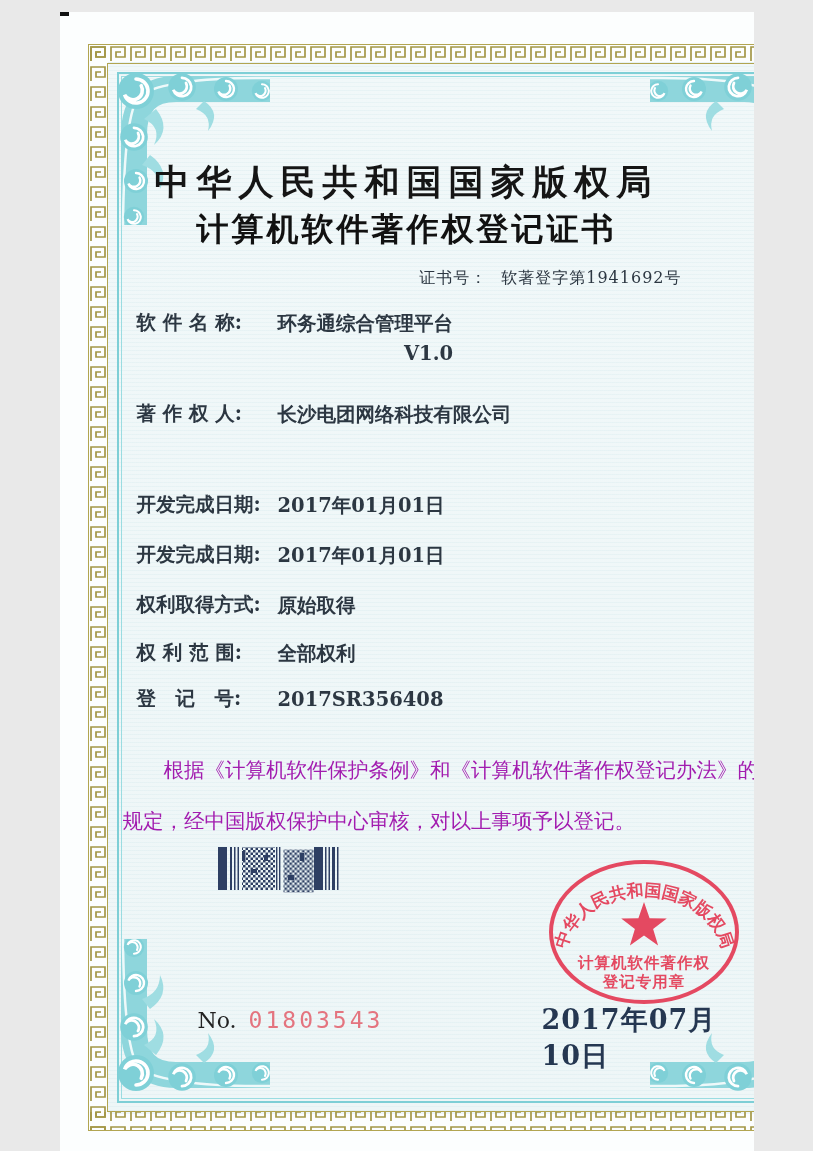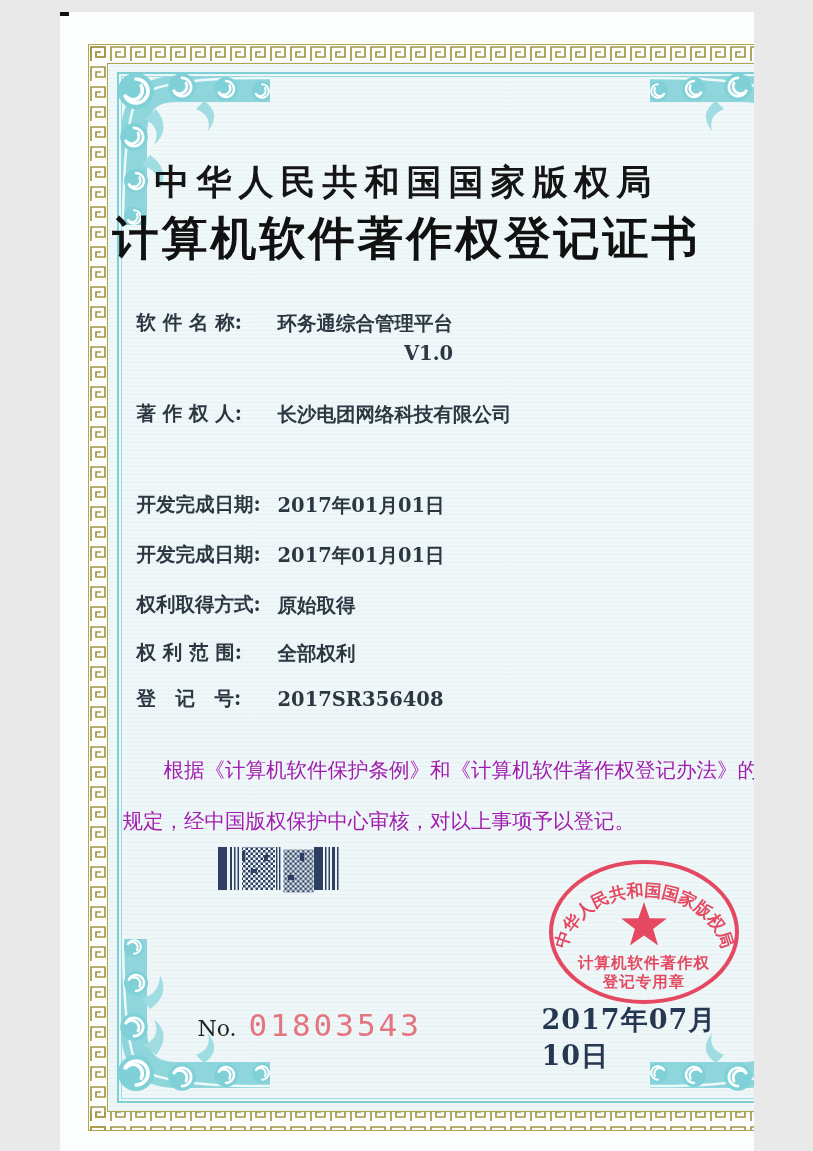--- a/index.html
+++ b/index.html
@@ -34,21 +34,21 @@
   .c-bl{left:50px;top:927px;transform:scaleY(-1);}
   .c-br{left:590px;top:927px;transform:scale(-1,-1);}
   
   .authority{
     left:0;top:147px;width:100%;text-align:center;
     font-family:"DejaVu Sans","Liberation Sans",sans-serif;
     font-size:35px;font-weight:700;letter-spacing:7px;color:#151515;
   }
   .main-title{
     left:0;top:196px;width:100%;text-align:center;
-    font-size:46px;font-weight:700;letter-spacing:3px;color:#111;
+    font-size:32px;font-weight:700;letter-spacing:3px;color:#111;
   }
   .cert-no{
     right:72px;top:256px;font-size:16px;color:#2c3742;letter-spacing:1px;
   }
   .cert-no .lbl{margin-right:14px;}
   .field-row{left:77px;display:flex;align-items:flex-start;
     font-size:19.5px;color:#2c3742;font-weight:600;gap:8px;}
   .flabel{width:133px;flex:0 0 133px;}
   .fvalue{white-space:pre-line;line-height:30px;text-align:right;}
   .statement{
@@ -58,21 +58,21 @@
   .statement .l1{text-indent:2em;}
   .barcode{left:158px;top:833px;}
   .seal{left:484px;top:842px;opacity:0.92;}
   .seal-date{
     left:482px;top:990px;font-size:27px;font-weight:700;color:#253751;
     letter-spacing:1px;z-index:5;
   }
   .serial{left:138px;top:995px;font-size:22px;color:#222;}
   .serial .num{
     font-family:"DejaVu Sans Mono","Liberation Mono",monospace;
-    color:#e4747f;letter-spacing:3px;margin-left:12px;font-size:31px;
+    color:#e4747f;letter-spacing:3px;margin-left:12px;font-size:23px;
   }
   
   .scan-right{left:806px;top:20px;width:3px;height:1131px;background:#1a1a1a;}
   .scan-bottom{left:6px;top:1144px;width:802px;height:3px;background:#1a1a1a;}
   .scan-mark{left:0;top:0;width:9px;height:4px;background:#111;}
 </style>
 </head>
 <body>
 
 <div class="page">
@@ -126,20 +126,23 @@
   <svg class="corner c-bl" viewBox="0 0 160 160">
       <use href="#orn"></use>
     </svg>
   <svg class="corner c-br" viewBox="0 0 160 160">
       <use href="#orn"></use>
     </svg>
 
   <div class="abs authority">中华人民共和国国家版权局</div>
   <div class="abs main-title">计算机软件著作权登记证书</div>
 
+  <div class="abs cert-no">
+    <span class="lbl">证书号：</span><span>软著登字第1941692号</span>
+  </div>
 
   <div class="abs field-row" style="top:297px">
     <span class="flabel">软 件 名 称:</span>
     <span class="fvalue"><span>环务通综合管理平台</span><br><span>V1.0</span></span>
   </div>
   <div class="abs field-row" style="top:388px">
     <span class="flabel">著 作 权 人:</span>
     <span class="fvalue">长沙电团网络科技有限公司</span>
   </div>
   <div class="abs field-row" style="top:479px">

